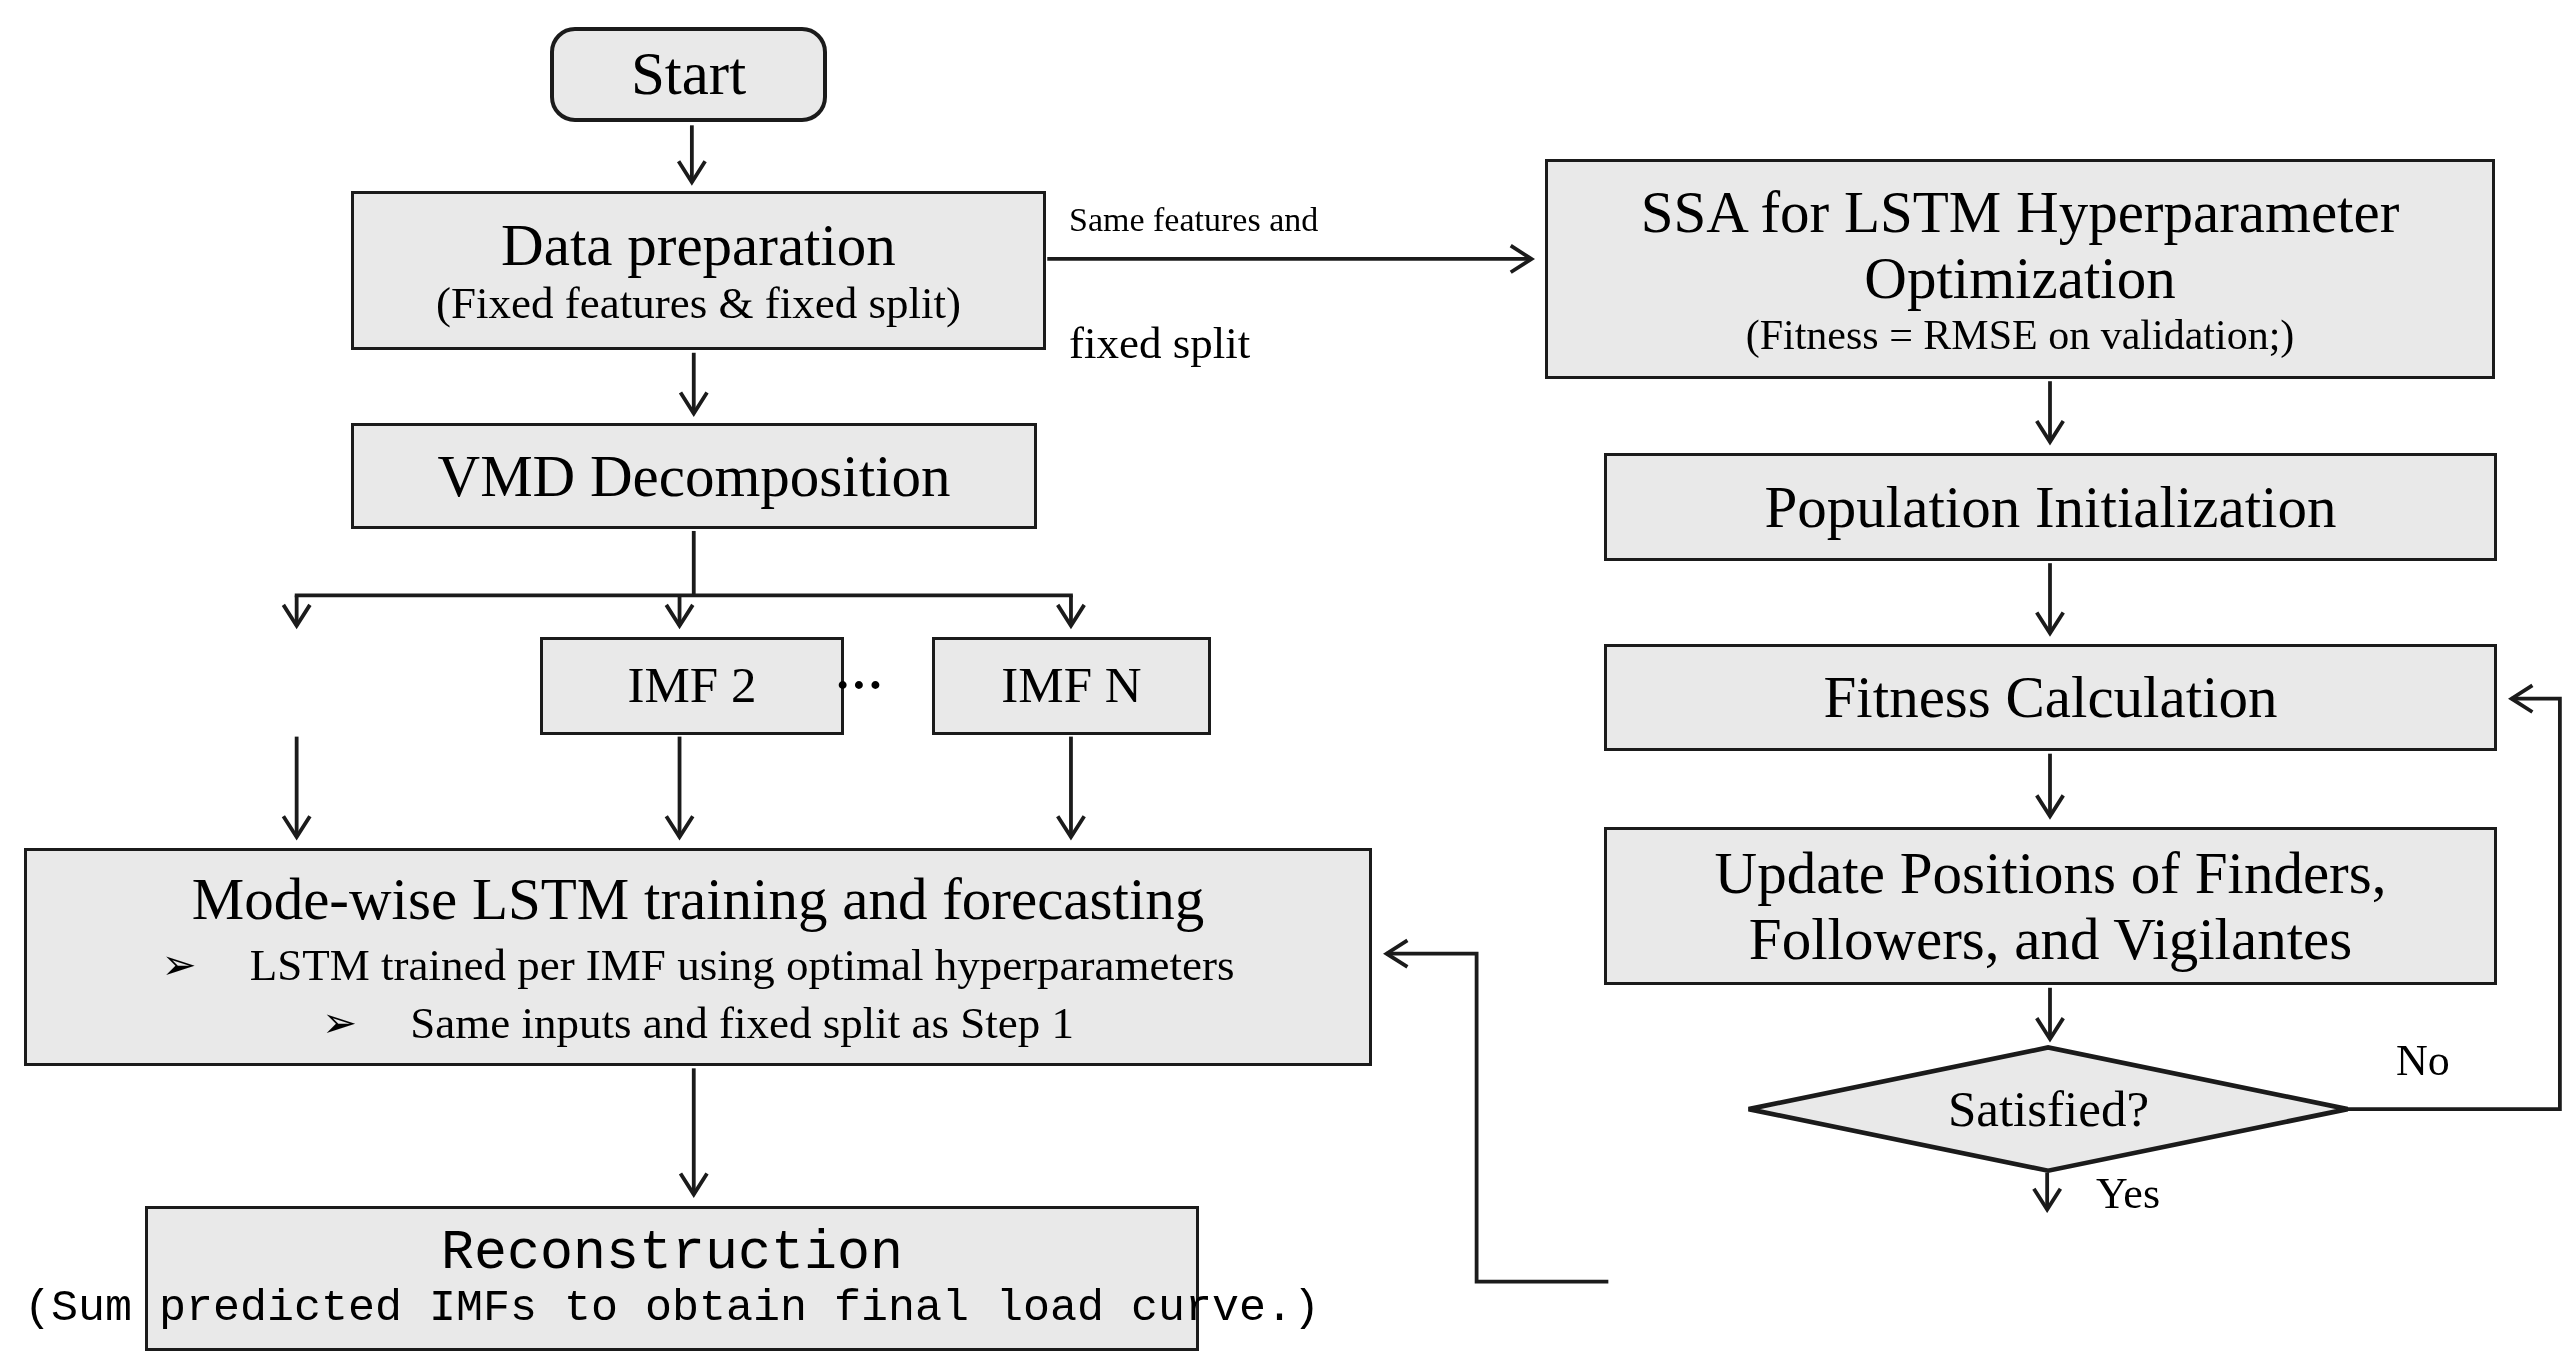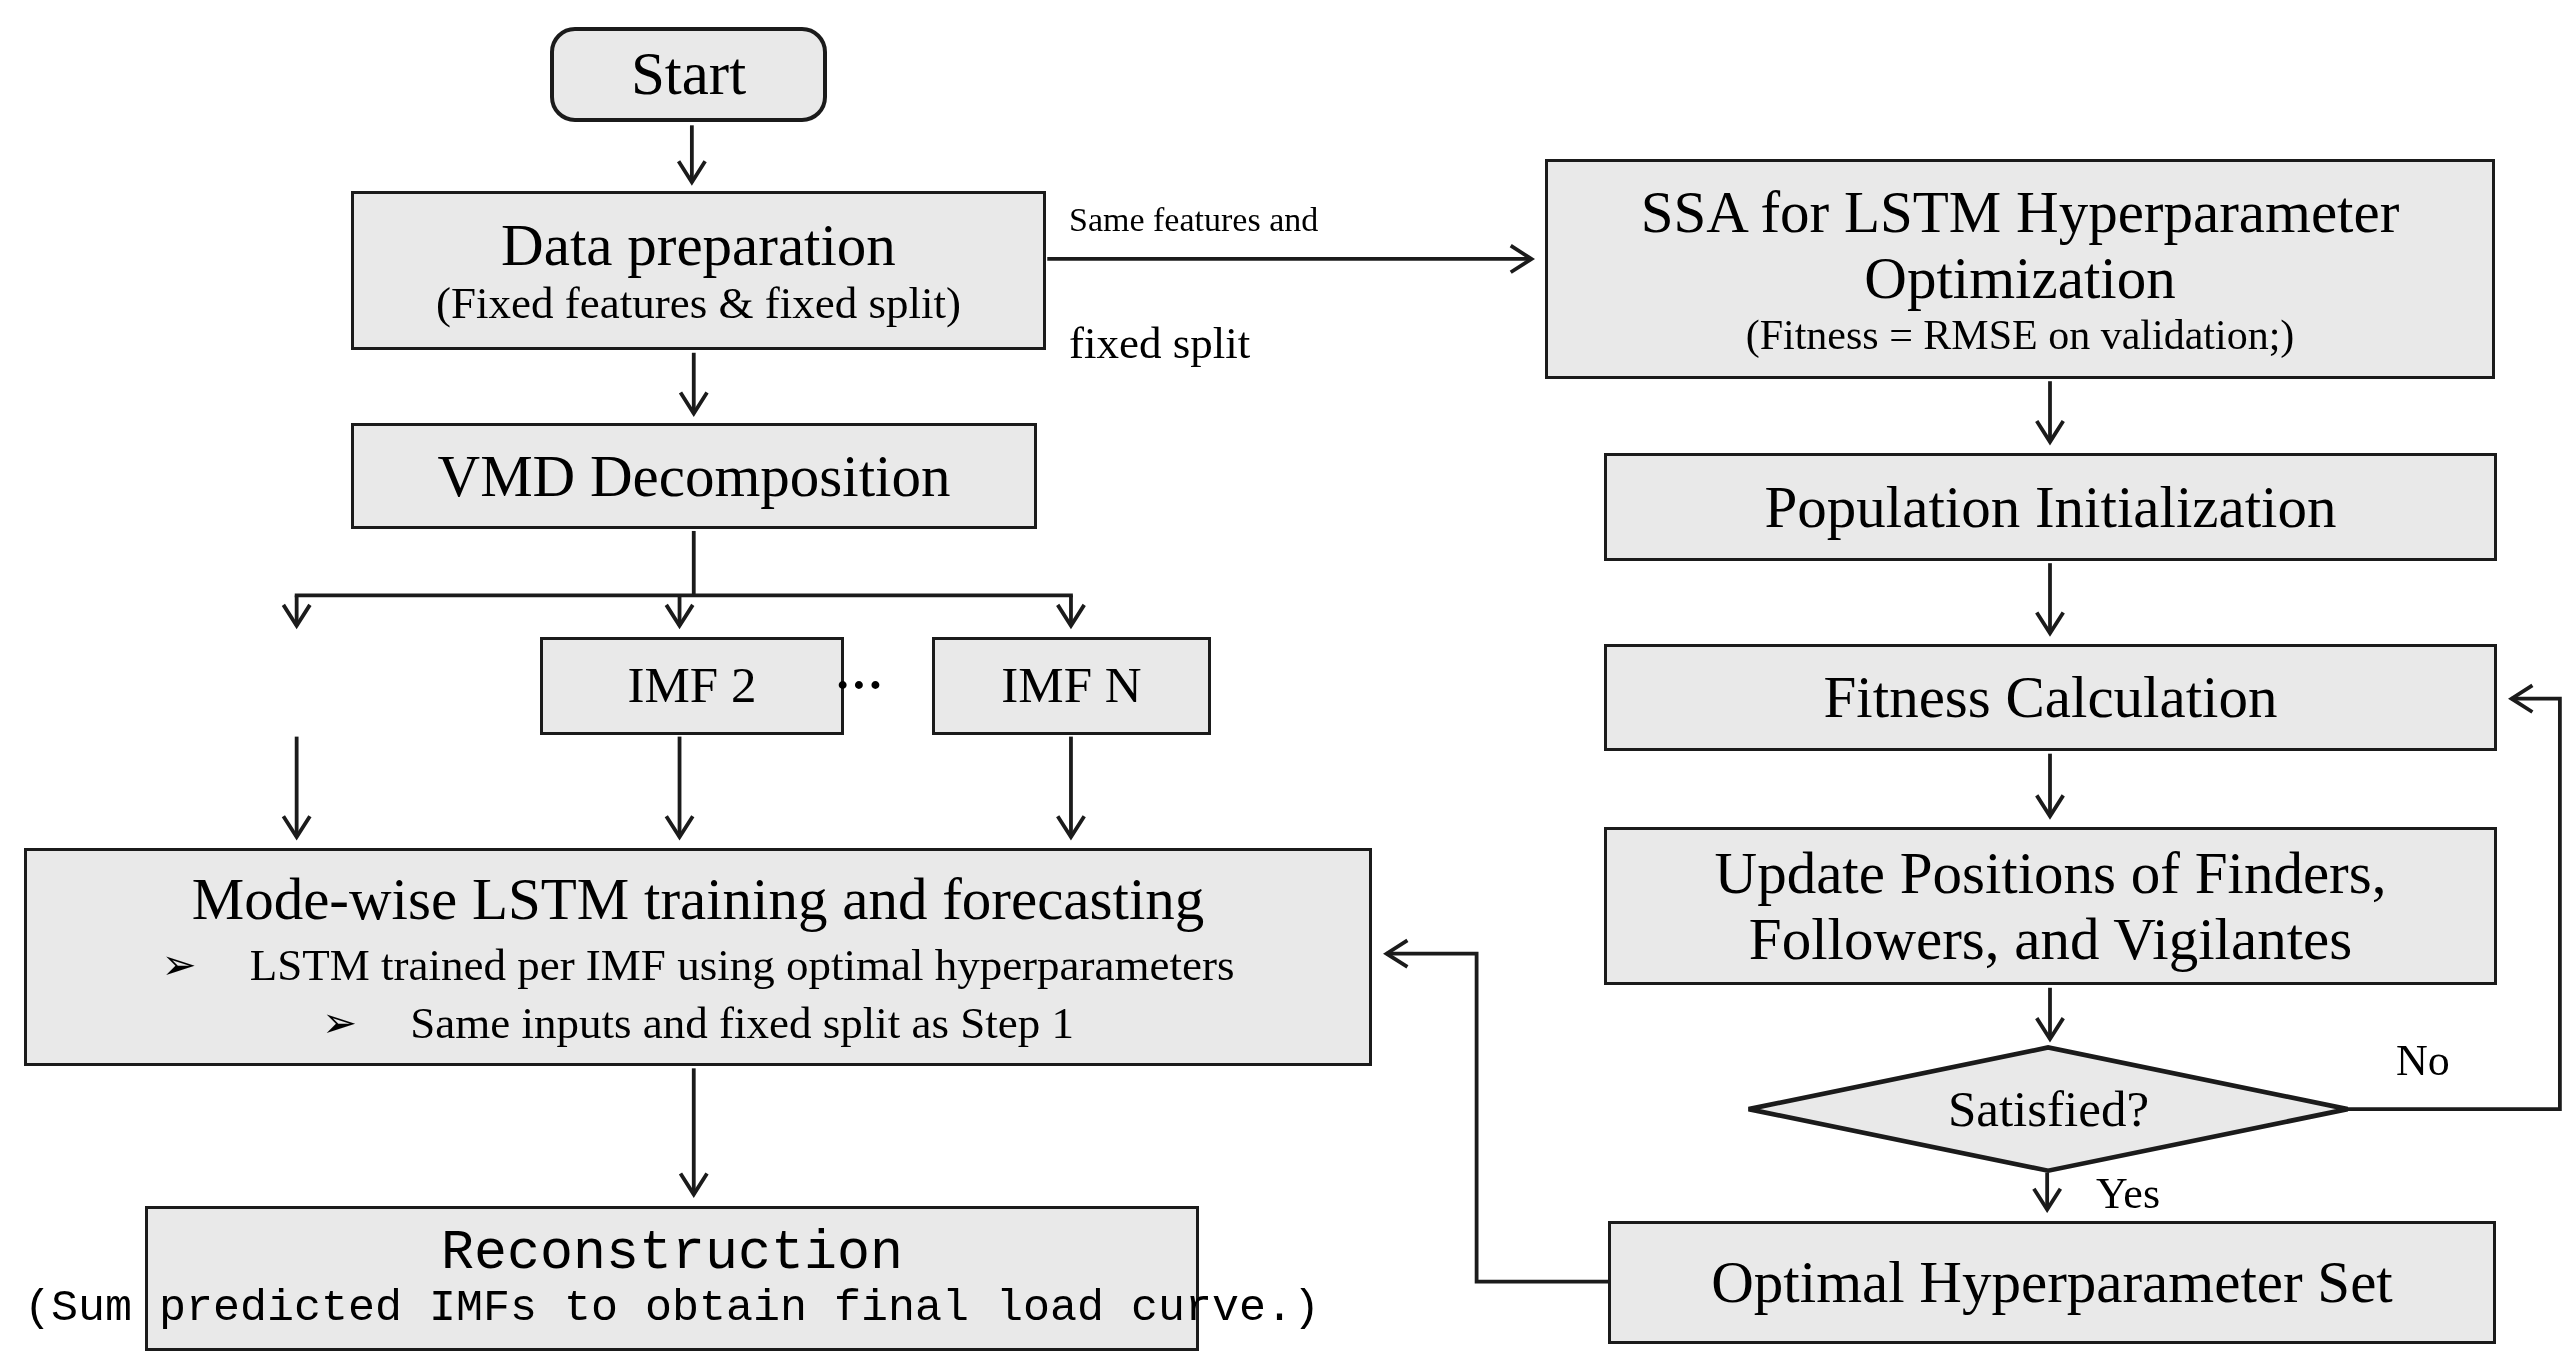--- a/index.html
+++ b/index.html
@@ -124,23 +124,20 @@
     <div class="title">Population Initialization</div>
   </div>
 
   <div class="node" style="left:1604px;top:827px;width:893px;height:158px;font-size:59px;">
     <div class="title">Update Positions of Finders,</div>
     <div class="title">Followers, and Vigilantes</div>
   </div>
 
   <div class="plain" style="left:1859px;top:1080px;width:379px;height:57px;font-size:51px;">Satisfied?</div>
 
-  <div class="node" style="left:1608px;top:1221px;width:888px;height:123px;font-size:59px;">
-    <div class="title">Optimal Hyperparameter Set</div>
-  </div>
 
   <div class="lbl" style="left:1069px;top:201px;font-size:34px;">Same features and</div>
   <div class="lbl" style="left:1069px;top:277px;font-size:45px;margin-top:40px;">fixed split</div>
   <div class="lbl" style="left:2396px;top:1035px;font-size:44px;">No</div>
   <div class="lbl" style="left:2096px;top:1168px;font-size:44px;">Yes</div>
 
 </div>
 
 
 </body></html>

